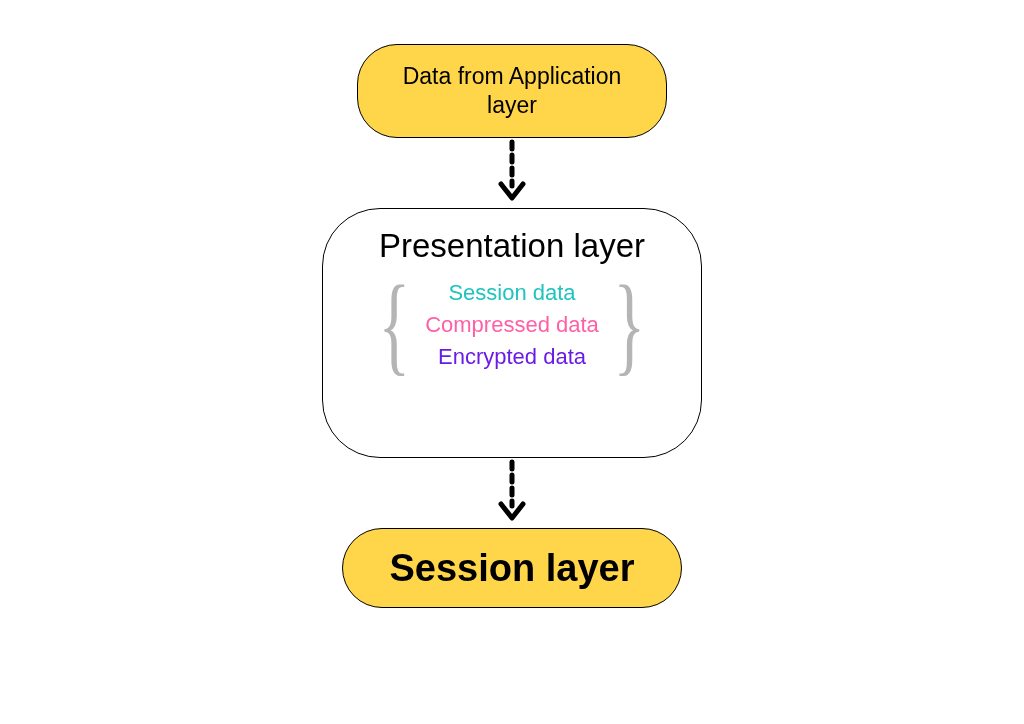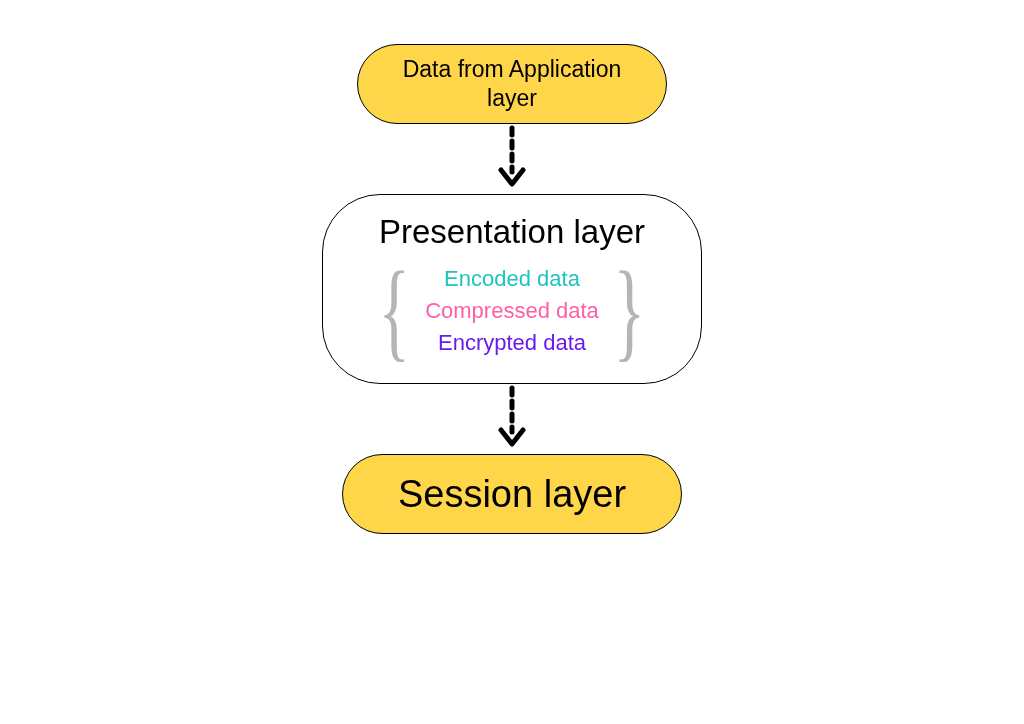--- a/index.html
+++ b/index.html
@@ -25,43 +25,43 @@
       border: 1px solid #000;
       border-radius: 40px;
       text-align: center;
       color: #000;
       display: flex;
       align-items: center;
       justify-content: center;
     }
     .pill.top {
       width: 310px;
-      height: 80px;
+      height: 94px;
       font-size: 23px;
       line-height: 1.25;
       padding: 8px 18px;
     }
     .pill.bottom {
       width: 340px;
       height: 80px;
       font-size: 38px;
-      font-weight: 400;
+      font-weight: 700;
       padding: 24px 18px;
     }
     .arrow-wrap {
       width: 40px;
       height: 70px;
       display: flex;
       align-items: center;
       justify-content: center;
     }
     .arrow-svg { display: block; }
     .presentation-box {
       width: 380px;
-      height: 190px;
+      height: 250px;
       background: #fff;
       border: 1px solid #000;
       border-radius: 58px;
       display: flex;
       flex-direction: column;
       align-items: center;
       padding-top: 18px;
     }
     .presentation-title {
       font-size: 33px;
@@ -108,21 +108,21 @@
       <line x1="15" y1="4" x2="15" y2="48" stroke="#000" stroke-width="5" stroke-dasharray="7,6" stroke-linecap="round"></line>
       <polyline points="4,46 15,60 26,46" fill="none" stroke="#000" stroke-width="5" stroke-linecap="round" stroke-linejoin="round"></polyline>
     </svg>
   </div>
 
   <div class="presentation-box">
     <div class="presentation-title">Presentation layer</div>
     <div class="brace-row">
       <span class="brace">{</span>
       <div class="data-list">
-        <span class="encoded">Encoded data</span>
+        <span class="encoded">Session data</span>
         <span class="encrypted">Compressed data</span>
         <span class="compressed">Encrypted data</span>
       </div>
       <span class="brace">}</span>
     </div>
   </div>
 
   <div class="arrow-wrap">
     <svg class="arrow-svg" width="30" height="70" viewBox="0 0 30 70">
       <line x1="15" y1="4" x2="15" y2="48" stroke="#000" stroke-width="5" stroke-dasharray="7,6" stroke-linecap="round"></line>

